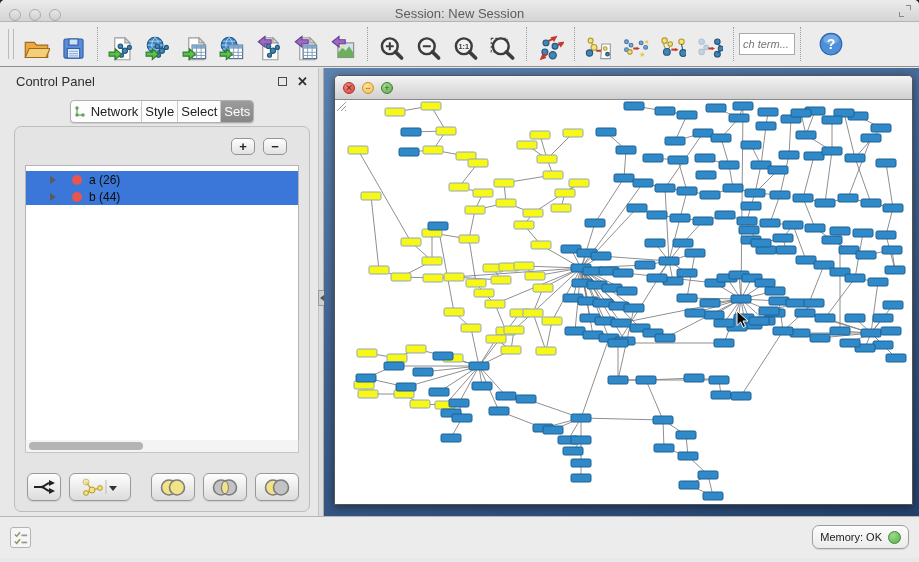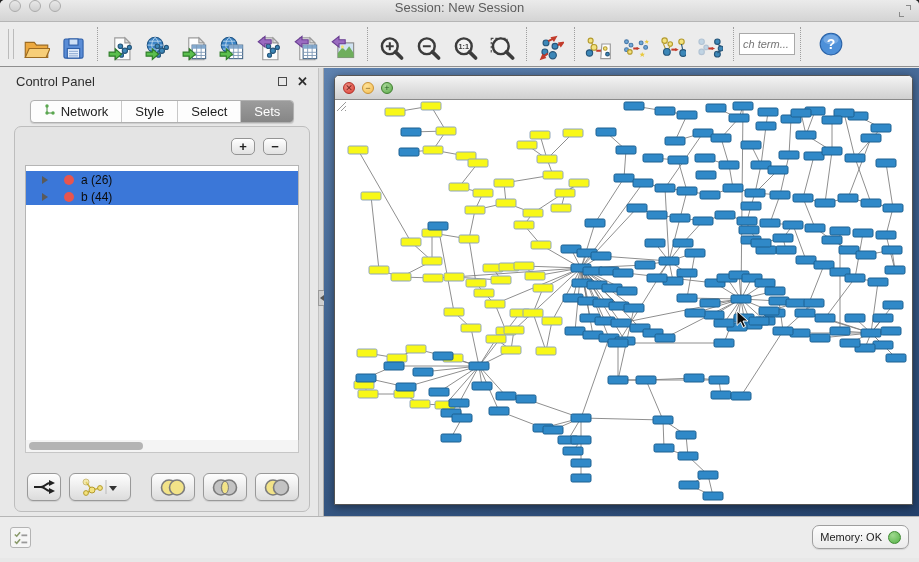--- a/index.html
+++ b/index.html
@@ -3,21 +3,21 @@
 <meta charset="utf-8">
 <style>
   html,body{margin:0;padding:0;background:#222;}
   *{box-sizing:border-box;}
   .app{position:relative;width:919px;height:562px;background:#e8e8e8;
        font-family:"Liberation Sans",sans-serif;overflow:hidden;border-radius:5px 5px 0 0;}
 
   
   .titlebar{position:absolute;top:0;left:0;right:0;height:22px;
     background:linear-gradient(#ebebeb,#d4d4d4);border-bottom:1px solid #b5b5b5;
-    display:flex;align-items:flex-start;}
+    display:flex;align-items:flex-end;}
   .tl-group{display:flex;gap:8px;margin-left:9px;}
   .tl{width:12px;height:12px;border-radius:50%;border:1px solid #ababab;
       background:linear-gradient(#e8e8e8,#cfcfcf);}
   .win-title{position:absolute;left:0;right:0;text-align:center;font-size:13px;color:#5c5c5c;}
   .fs-icon{position:absolute;right:7px;top:4px;width:14px;height:14px;}
 
   
   .toolbar{position:absolute;top:22px;left:0;right:0;height:45px;background:#ececec;
     border-bottom:1px solid #8f8f8f;display:flex;align-items:center;padding-left:4px;}
   .grip{width:6px;height:30px;border-left:1px solid #bbb;border-right:1px solid #bbb;margin:0 4px;}
@@ -34,34 +34,34 @@
 
   
   .cpanel{position:relative;width:312px;background:#e8e8e8;flex:none;}
   .cp-header{height:26px;display:flex;align-items:center;padding:0 10px;}
   .cp-title{font-size:13px;color:#2e2e2e;flex:1;}
   .float-icon{width:9px;height:9px;border:1.5px solid #4a4a4a;margin-right:10px;}
   .close-icon{font-size:13px;font-weight:bold;color:#2e2e2e;line-height:1;}
   .cp-tabs{display:flex;justify-content:center;margin-top:6px;}
   .seg{display:flex;border:1px solid #b0b0b0;border-radius:4px;background:#fdfdfd;overflow:hidden;
        box-shadow:0 1px 1px rgba(0,0,0,.12);}
-  .seg-item{display:flex;gap:5px;padding:3px 13px;font-size:13px;color:#222;
+  .seg-item{display:flex;align-items:center;gap:5px;padding:3px 3px;font-size:13px;color:#222;
        border-right:1px solid #c8c8c8;}
   .seg-item:last-child{border-right:none;}
   .seg-item.active{background:linear-gradient(#9c9c9c,#868686);color:#fff;}
   .seg-item svg{width:12px;height:12px;}
   .cp-box{position:absolute;left:8px;right:8px;top:58px;bottom:8px;border:1px solid #bdbdbd;
        border-radius:7px;background:#e4e4e4;}
   .pm-row{position:absolute;top:11px;right:22px;display:flex;gap:8px;}
   .pm-btn{width:24px;height:17px;border:1px solid #949494;border-radius:5px;
        background:linear-gradient(#ffffff,#e2e2e2);font-size:13px;font-weight:bold;color:#222;
        display:flex;align-items:center;justify-content:center;line-height:0;}
   .set-list{position:absolute;left:10px;right:10px;top:38px;height:288px;background:#fff;
        border:1px solid #b5b5b5;padding-top:5px;overflow:hidden;}
-  .set-row{height:17px;display:flex;align-items:center;font-size:12px;color:#0c0c0c;}
+  .set-row{height:17px;display:flex;align-items:center;font-size:12px;color:#0c0c0c;padding-left:8px;}
   .set-row.selected{background:#3b77d8;}
   .tri{width:0;height:0;border-left:6px solid #5a5a5a;border-top:4px solid transparent;
        border-bottom:4px solid transparent;margin-left:16px;}
   .dot{width:10px;height:10px;border-radius:50%;background:#e8554e;margin-left:16px;}
   .set-label{margin-left:7px;}
   .hscroll{position:absolute;left:10px;right:10px;top:313px;height:13px;background:#f4f4f4;
        border:1px solid #c6c6c6;border-top:none;}
   .hthumb{position:absolute;left:3px;top:2px;width:42%;height:8px;border-radius:4px;background:#b4b4b4;}
   .cp-buttons{position:absolute;left:12px;bottom:10px;display:flex;align-items:center;}
   .cbtn{height:28px;border:1px solid #999;border-radius:6px;background:linear-gradient(#fefefe,#dcdcdc);

